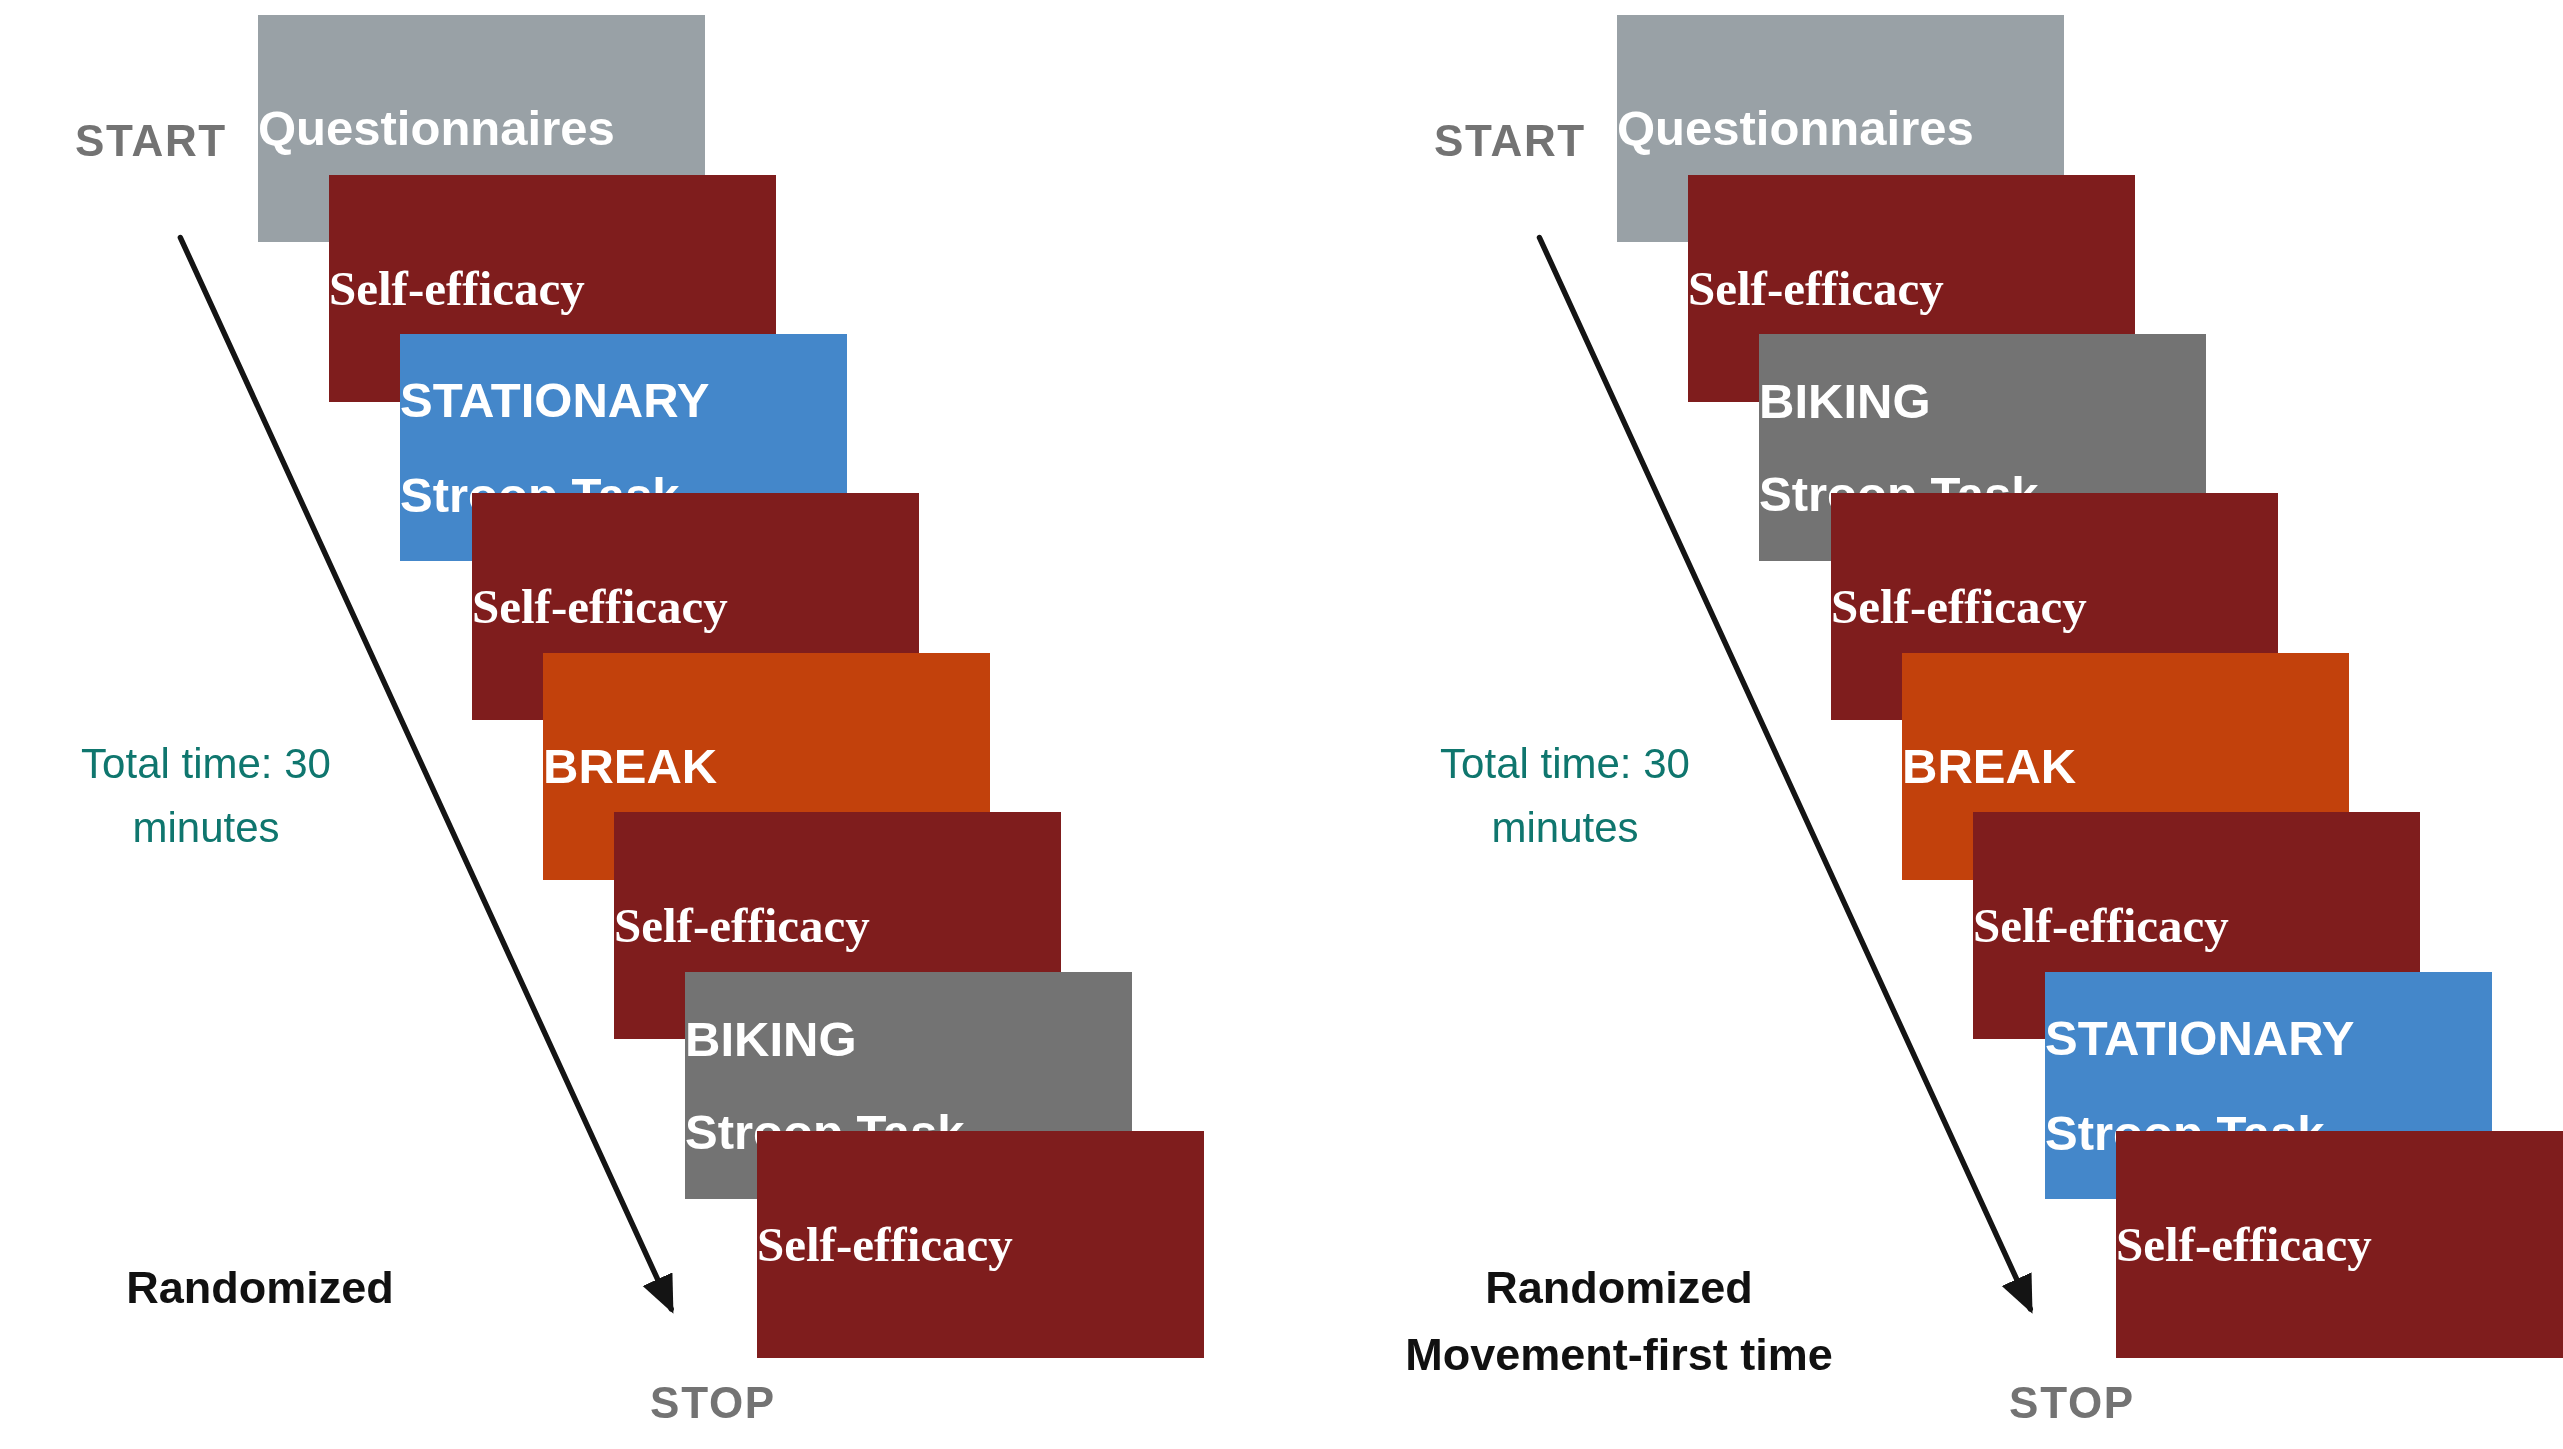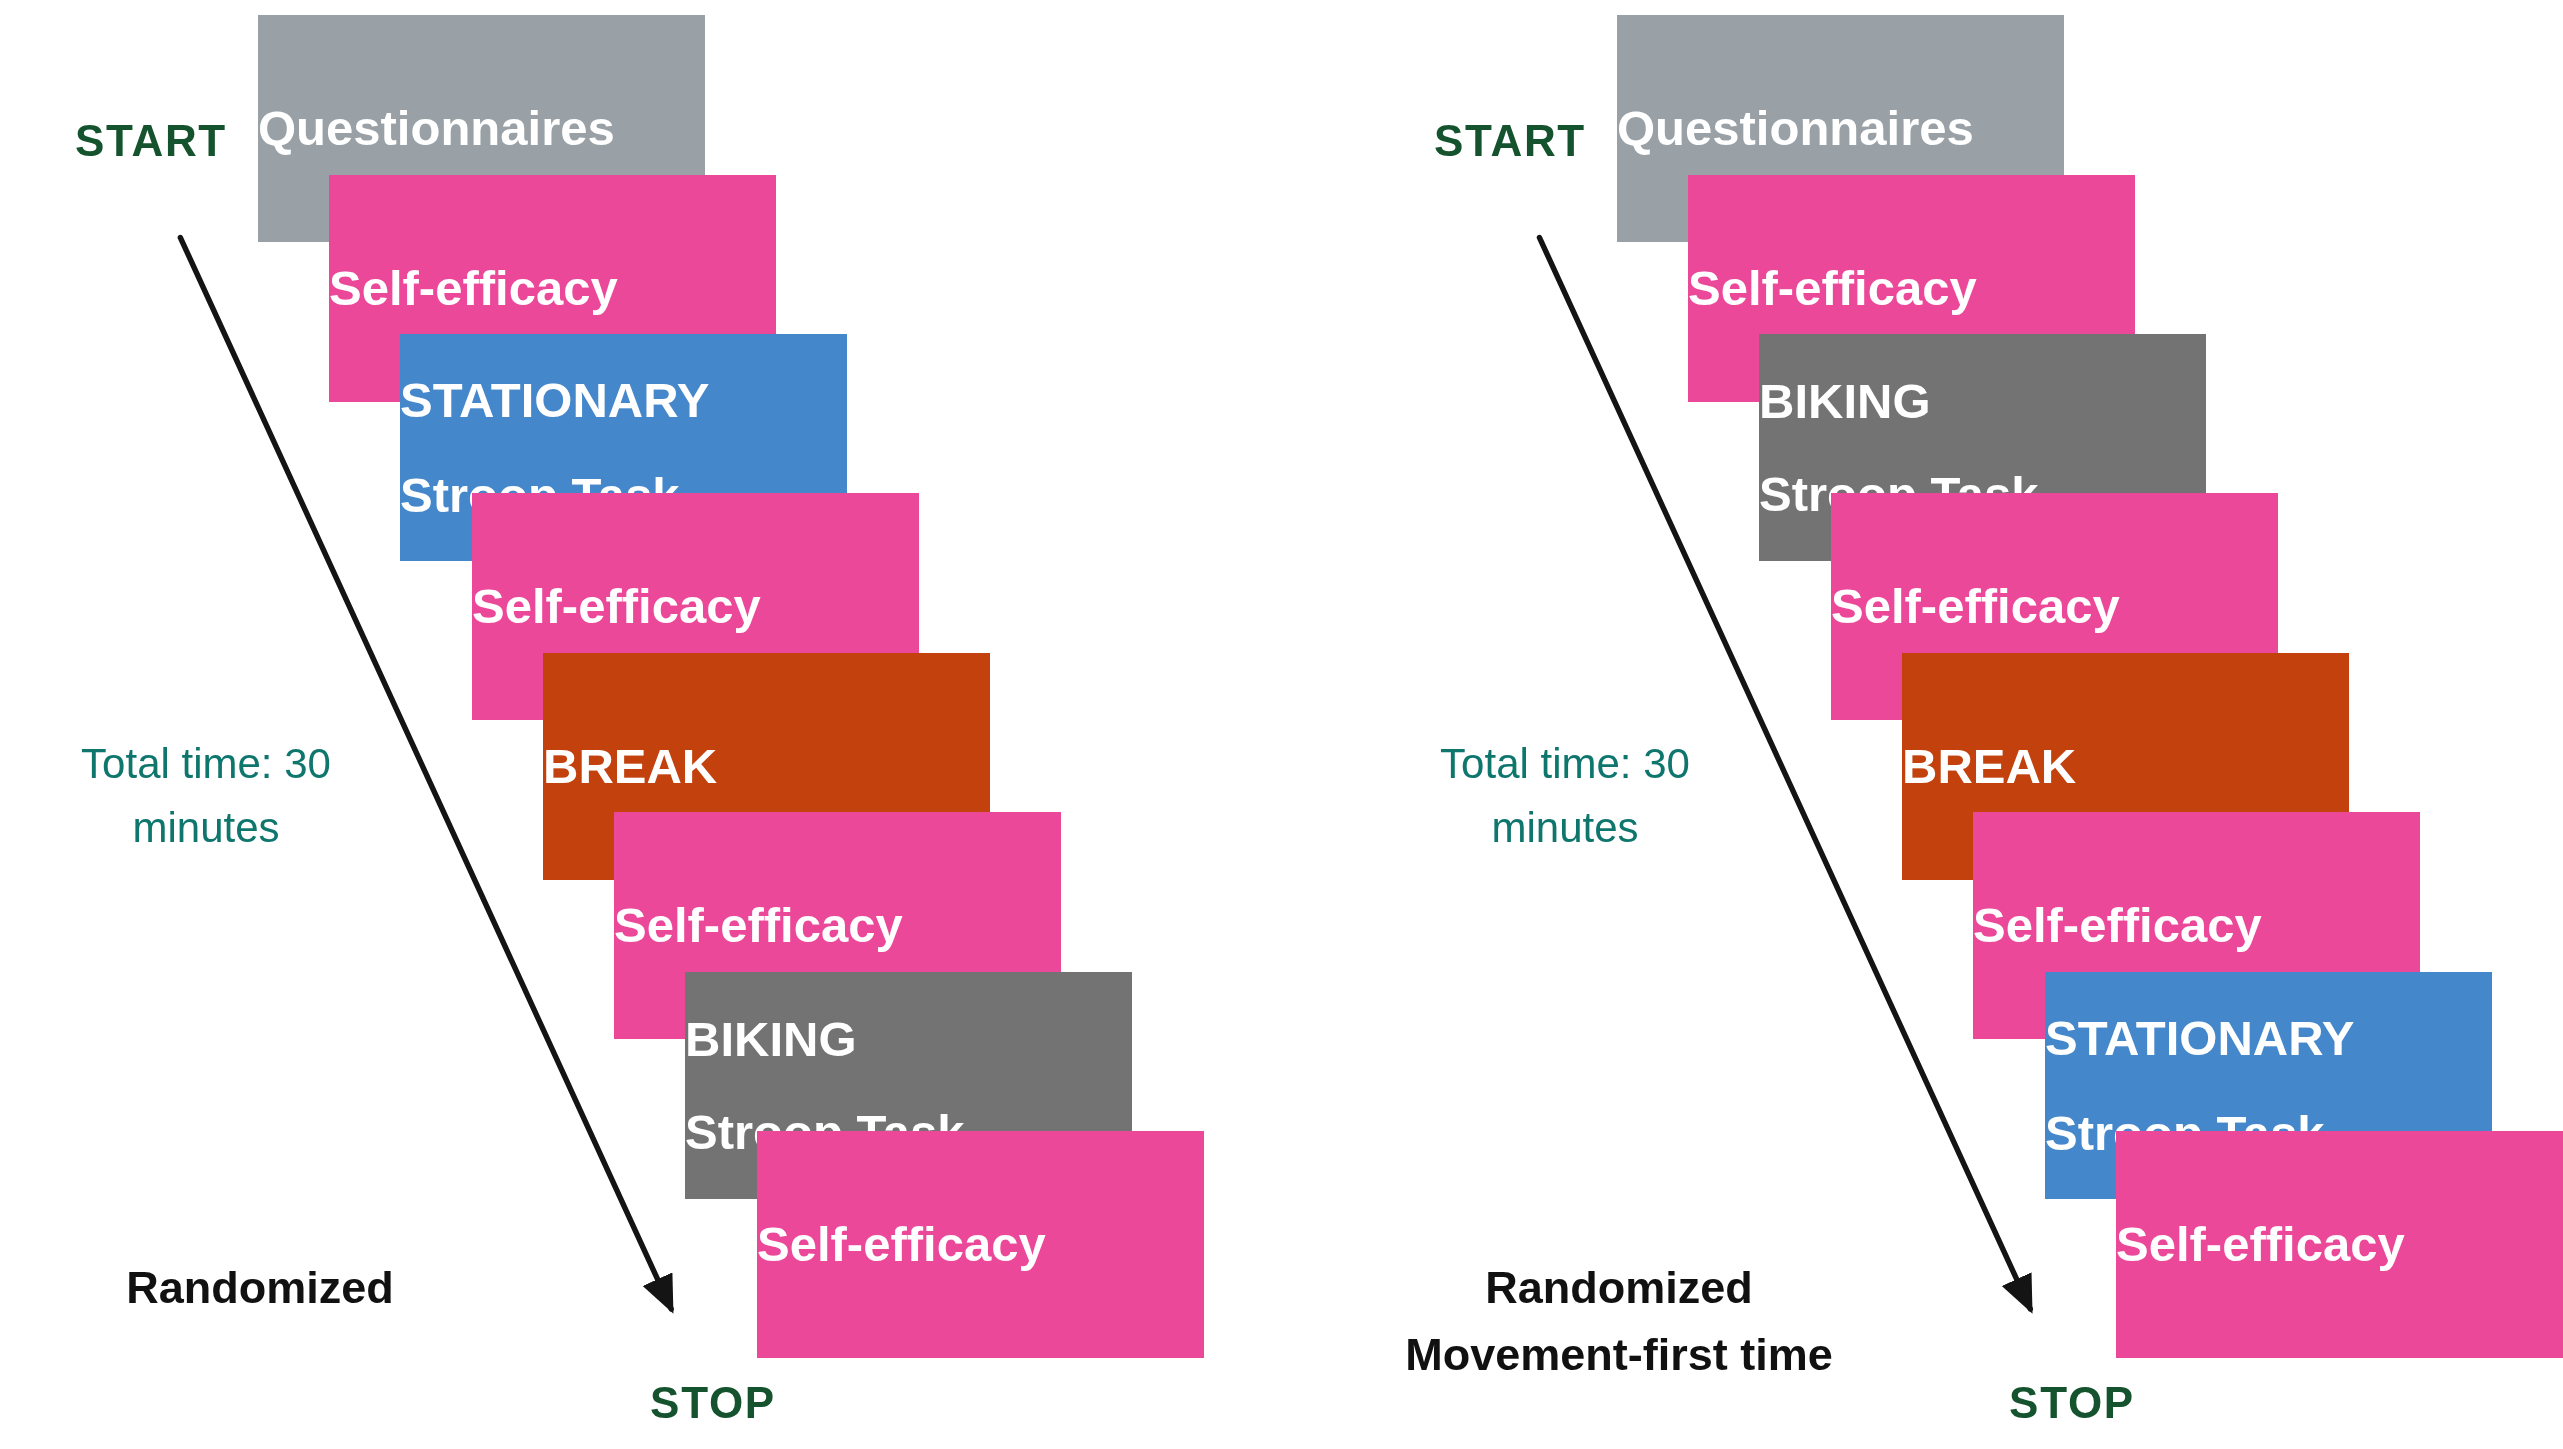--- a/index.html
+++ b/index.html
@@ -8,27 +8,27 @@
     font-family:"Liberation Sans", sans-serif;
   }
   .box{
     position:absolute;width:447px;height:227px;
     display:flex;flex-direction:column;align-items:flex-start;justify-content:center;
     row-gap:44px;
     color:#ffffff;font-weight:700;font-size:49px;line-height:1;text-align:center;
   }
   .box .line{display:block;}
   .c-gray {background:#99A1A6;}
-  .c-teal {background:#ec4899;}
+  .c-teal {background:#7f1d1d;font-family:Liberation Serif, serif;}
   .c-royal{background:#4487CA;gap:46px;}
   .c-navy {background:#c2410c;}
   .c-sky  {background:#737373;}
   .side-label{
     position:absolute;transform:translate(-50%,-50%);
-    color:#14532d;font-weight:700;font-size:44px;letter-spacing:1.7px;white-space:nowrap;
+    color:#737373;font-weight:700;font-size:44px;letter-spacing:1.7px;white-space:nowrap;
   }
   .total-time{
     position:absolute;transform:translateX(-50%);
     color:#0f766e;font-weight:400;font-size:42px;line-height:64px;text-align:center;white-space:nowrap;
   }
   .group-label{
     position:absolute;transform:translateX(-50%);
     color:#111111;font-weight:700;font-size:45px;line-height:67px;text-align:center;white-space:nowrap;margin-top:36px;
   }
   .arrow-layer{position:absolute;left:0;top:0;width:2563px;height:1450px;pointer-events:none;}

